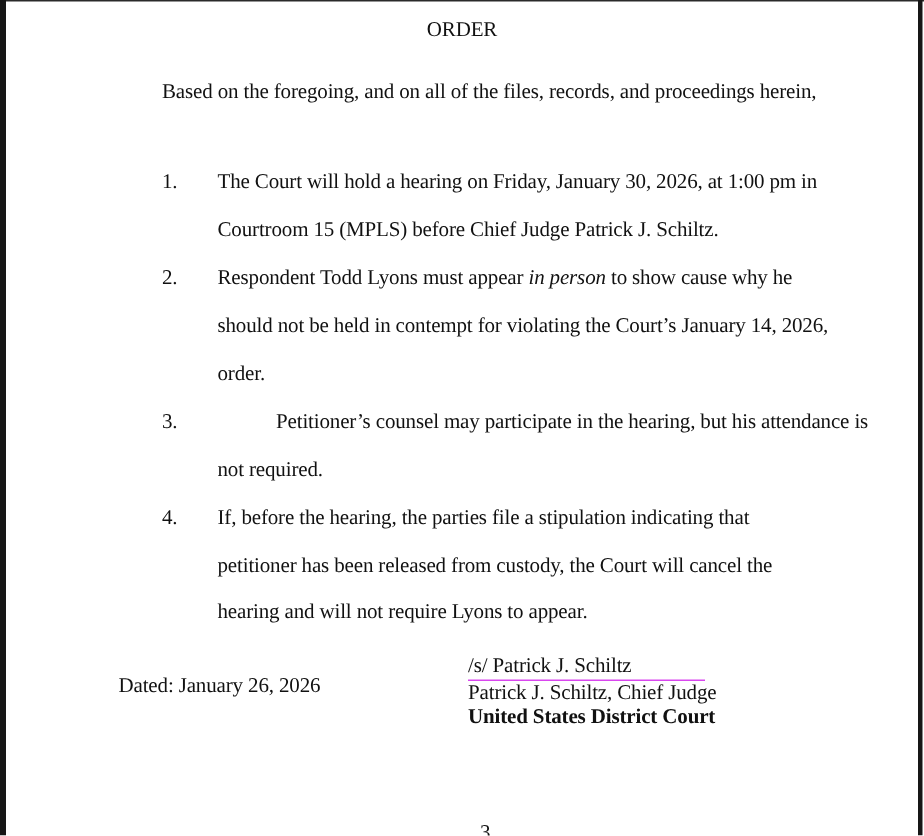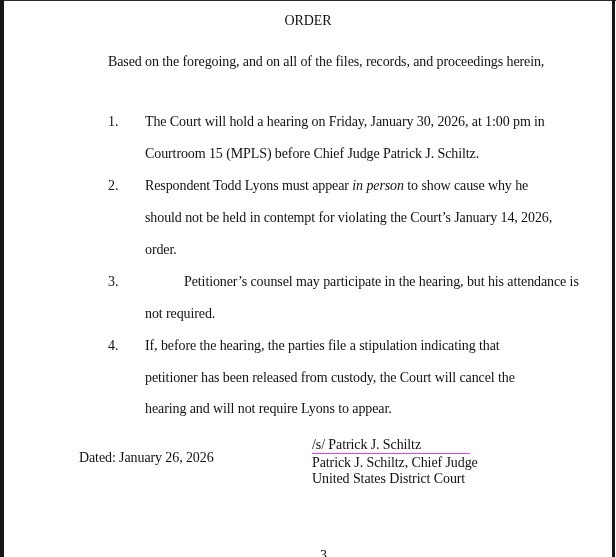--- a/index.html
+++ b/index.html
@@ -86,17 +86,17 @@
 
   <div class="line" style="top:339px; left:108px;">4.</div>
   <div class="line" style="top:339px; left:145px;">If, before the hearing, the parties file a stipulation indicating that</div>
   <div class="line" style="top:402px; left:145px;">hearing and will not require Lyons to appear.</div>
   <div class="line" style="top:371px; left:145px;">petitioner has been released from custody, the Court will cancel the</div>
 
   <div class="line" style="top:439px; left:79px;margin-top:12px;">Dated: January 26, 2026</div>
 
   <div class="line" style="top:438px; left:312px;"><span class="sig-underline">/s/ Patrick J. Schiltz</span></div>
   <div class="line" style="top:456px; left:312px;">Patrick J. Schiltz, Chief Judge</div>
-  <div class="line" style="top:472px; left:312px;">United States District Court</div>
+  <div class="line" style="top:472px; left:312px;font-weight:bold;">United States District Court</div>
 
   <div class="page-num">3</div>
 
 </div>
 
 </body></html>

